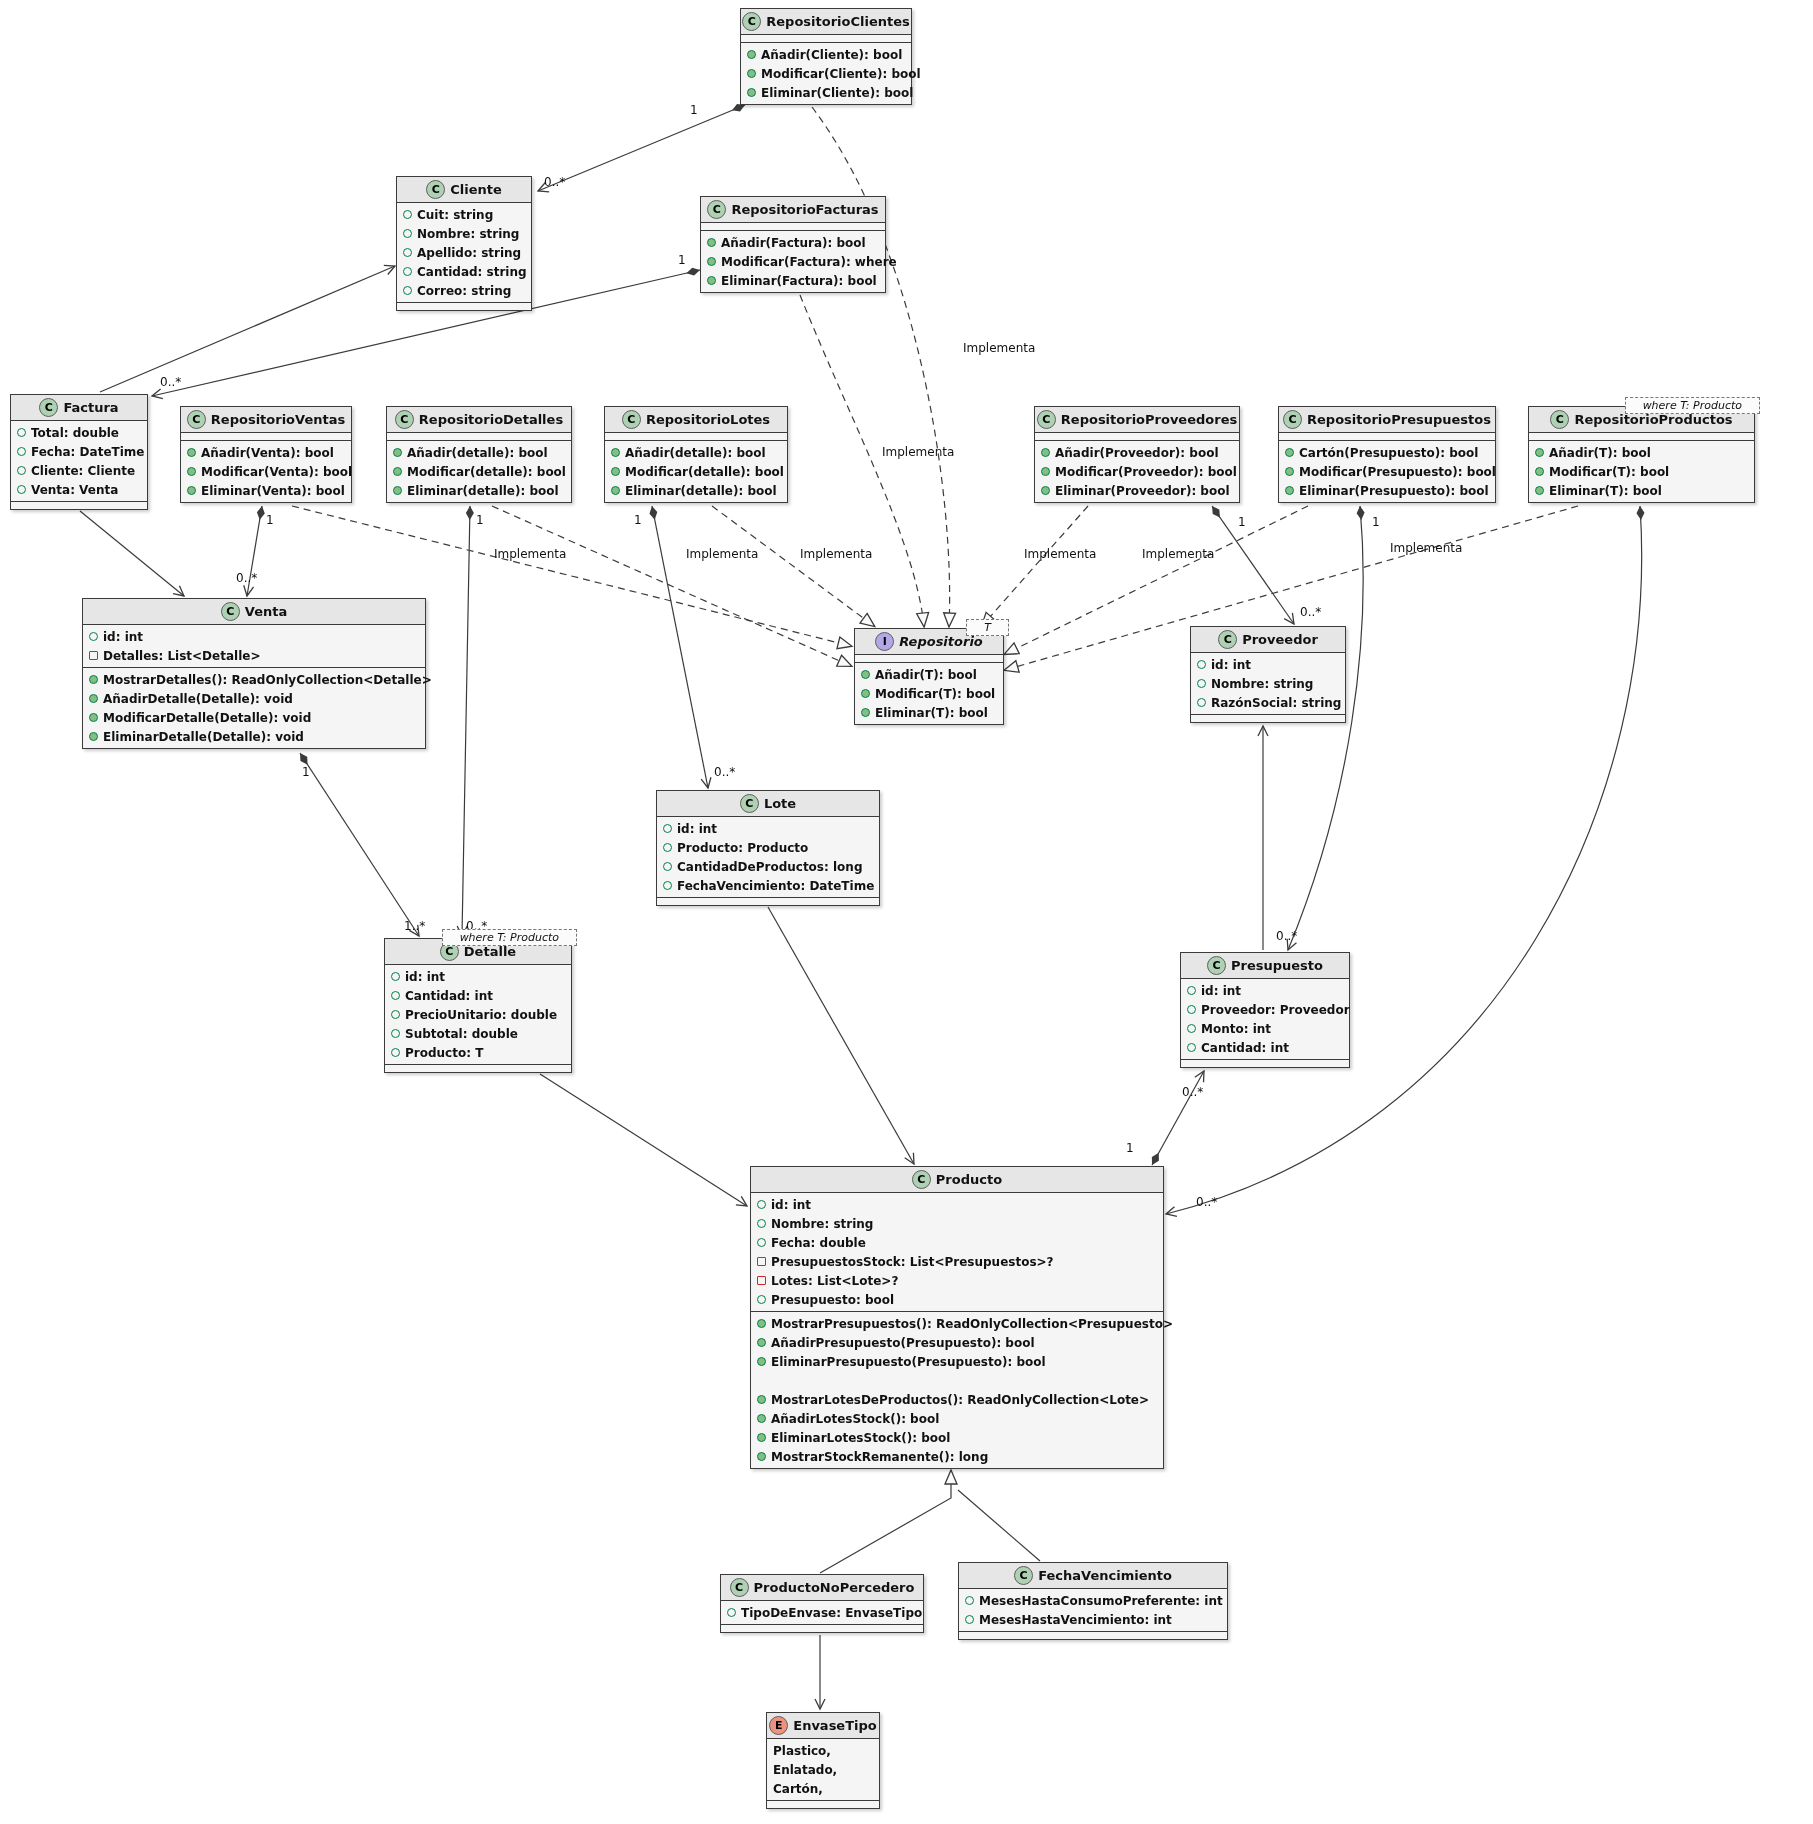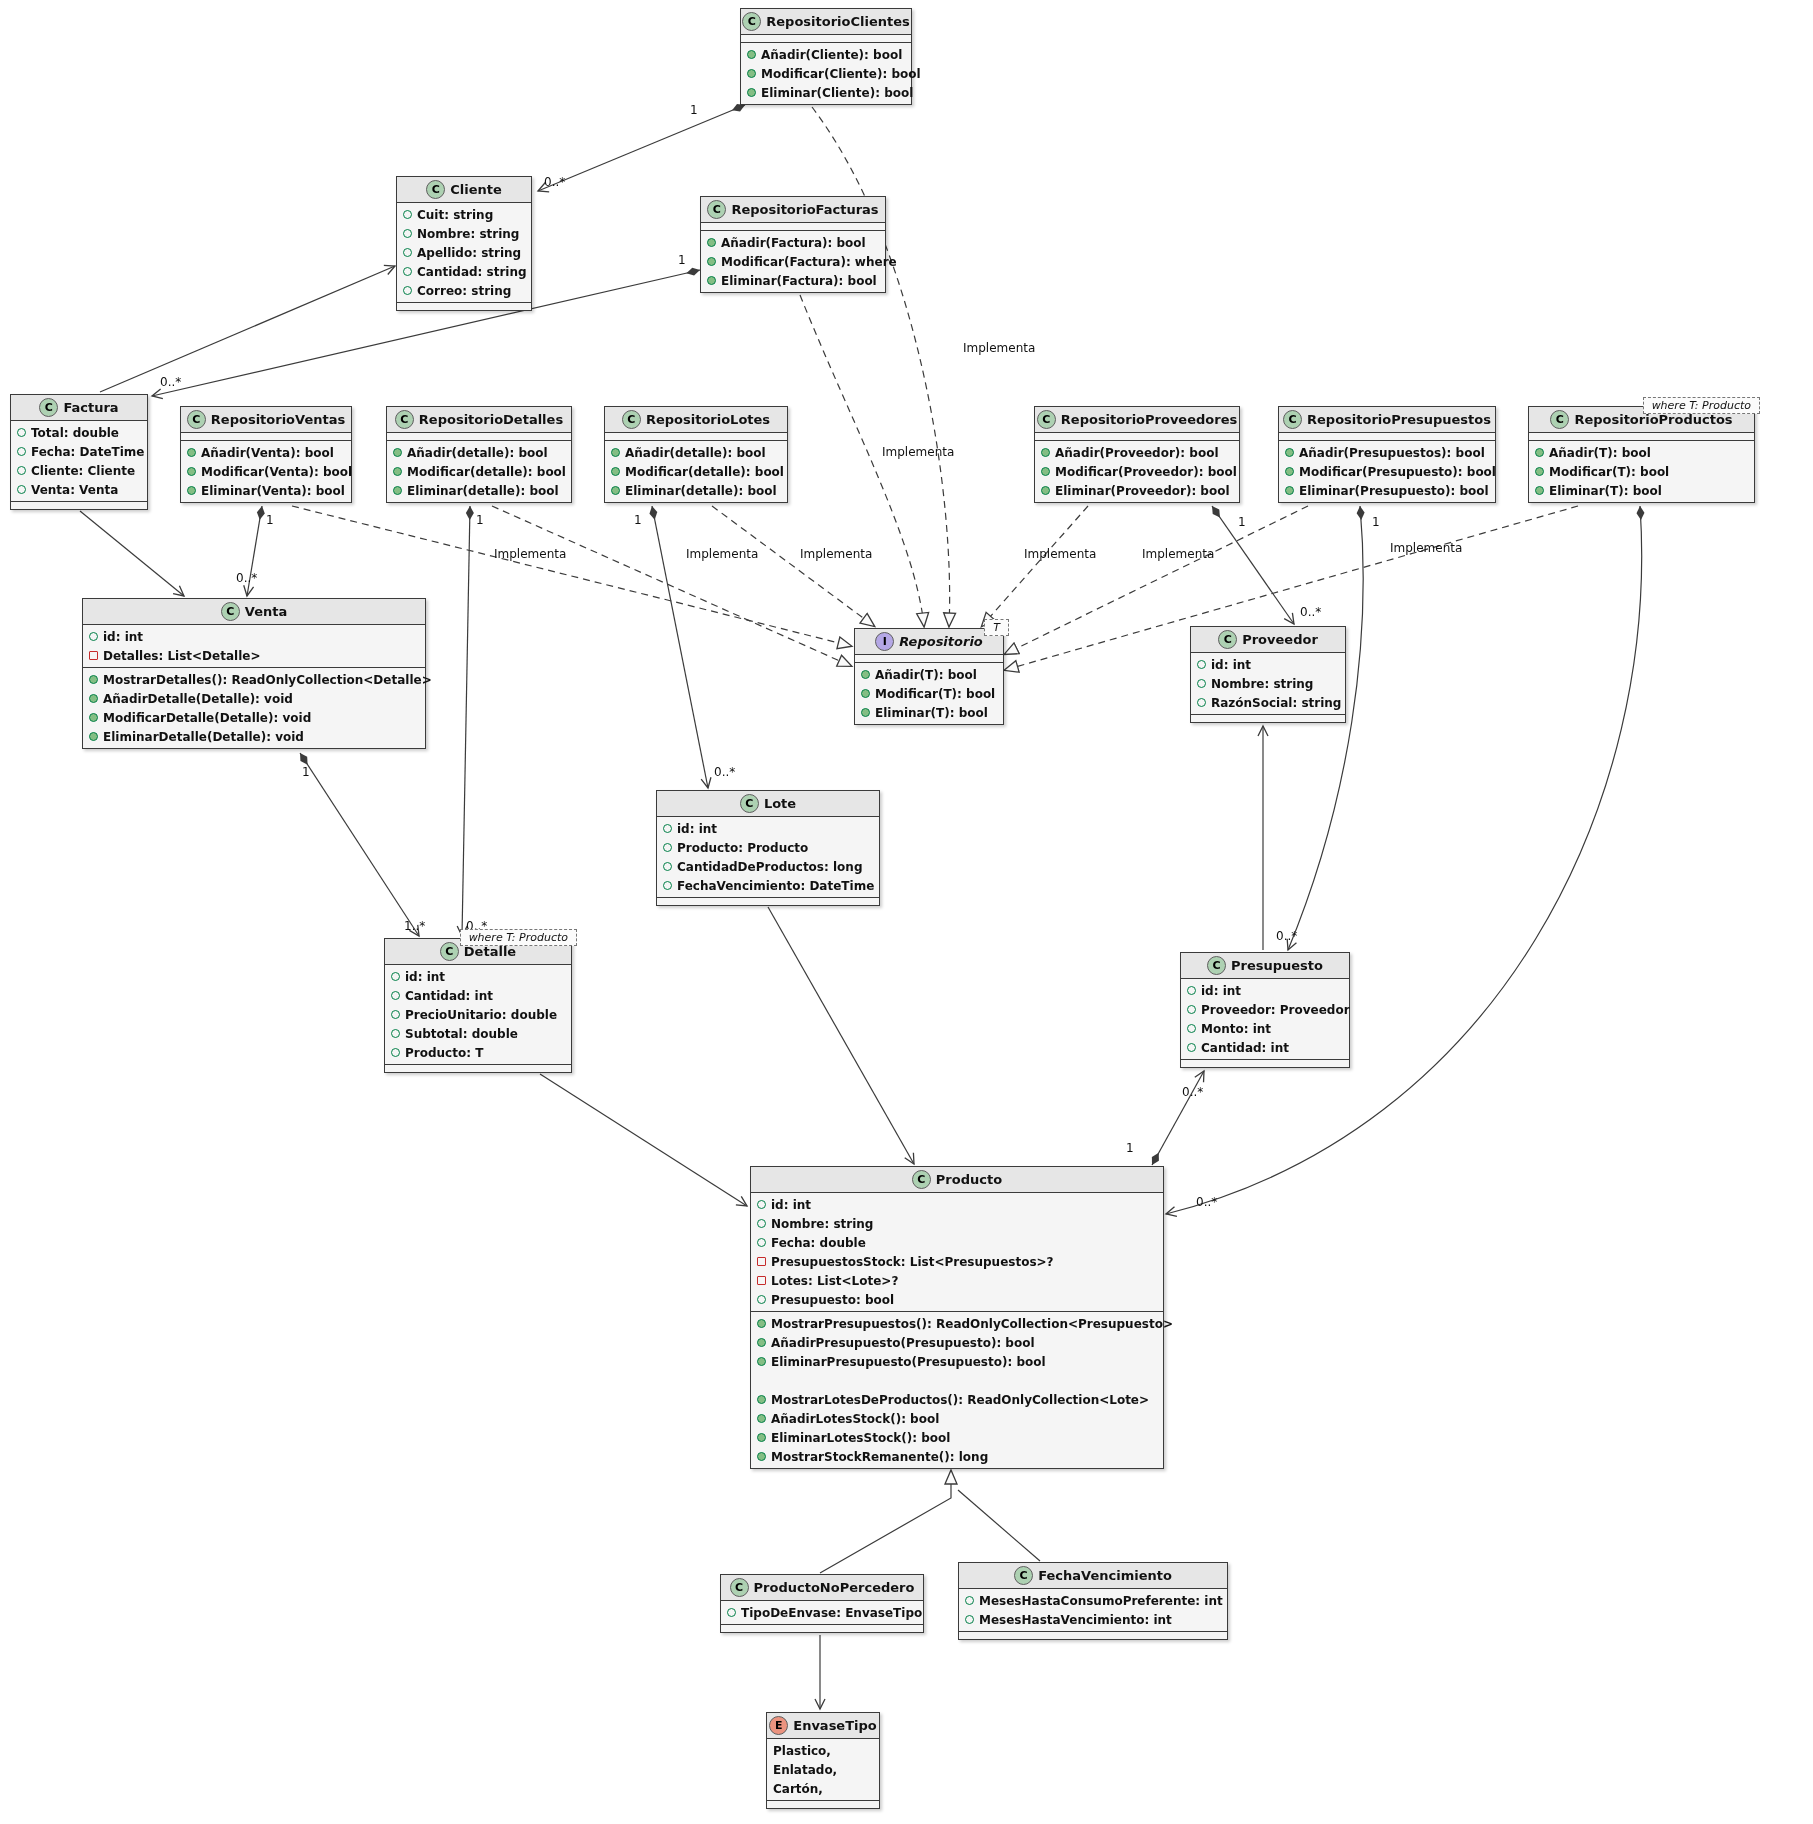--- a/index.html
+++ b/index.html
@@ -20,21 +20,21 @@
   .spot-enum{background:#EB937F;}
   .kind-interface .uml-name{font-style:italic;}
   .uml-comp{padding:2px 0;min-height:3px;font-weight:bold;}
   .uml-fields{border-bottom:1px solid #3B3B3B;}
   .uml-row{display:flex;align-items:center;gap:5px;padding:0 8px 0 6px;min-height:19px;white-space:nowrap;}
   .vis{width:9px;height:9px;flex:none;border-radius:50%;box-sizing:border-box;}
   .vis-pub-field{border:1.5px solid #038048;background:#F5F5F5;}
   .vis-priv-field{border:1.5px solid #C62B2B;border-radius:1px;background:#F5F5F5;}
   .vis-pub-method{background:#84BE84;border:1.5px solid #038048;}
   .generic-tag{position:absolute;top:-10px;right:-6px;background:#FBFBFB;border:1px dashed #777;
-               font-size:11px;font-style:italic;font-weight:normal;padding:1px 8px;white-space:nowrap;z-index:3;}
+               font-size:11px;font-style:italic;font-weight:normal;padding:1px 17px;white-space:nowrap;z-index:3;}
 </style>
 </head>
 <body>
 
 <div id="diagram">
   <svg id="edge-layer" width="1813" height="1824" viewBox="0 0 1813 1824" xmlns="http://www.w3.org/2000/svg">
     <defs>
       <marker id="arrow" markerUnits="userSpaceOnUse" markerWidth="14" markerHeight="14" refX="11" refY="6" orient="auto">
         <path d="M1,1 L11,6 L1,11" fill="none" stroke="#3B3B3B" stroke-width="1.3"></path>
       </marker>
@@ -281,21 +281,21 @@
     </div>
     <div class="uml-class kind-class" style="left: 1278px; top: 406px; width: 216px;">
       <div class="uml-title">
         <span class="spot spot-class">C</span>
         <span class="uml-name">RepositorioPresupuestos</span>
       </div>
       <div class="uml-comp uml-fields"></div>
       <div class="uml-comp uml-methods">
         <div class="uml-row">
           <span class="vis vis-pub-method"></span>
-          <span class="member-text">Añadir(Presupuestos): bool</span>
+          <span class="member-text">Cartón(Presupuesto): bool</span>
         </div>
         <div class="uml-row">
           <span class="vis vis-pub-method"></span>
           <span class="member-text">Modificar(Presupuesto): bool</span>
         </div>
         <div class="uml-row">
           <span class="vis vis-pub-method"></span>
           <span class="member-text">Eliminar(Presupuesto): bool</span>
         </div>
       </div>

